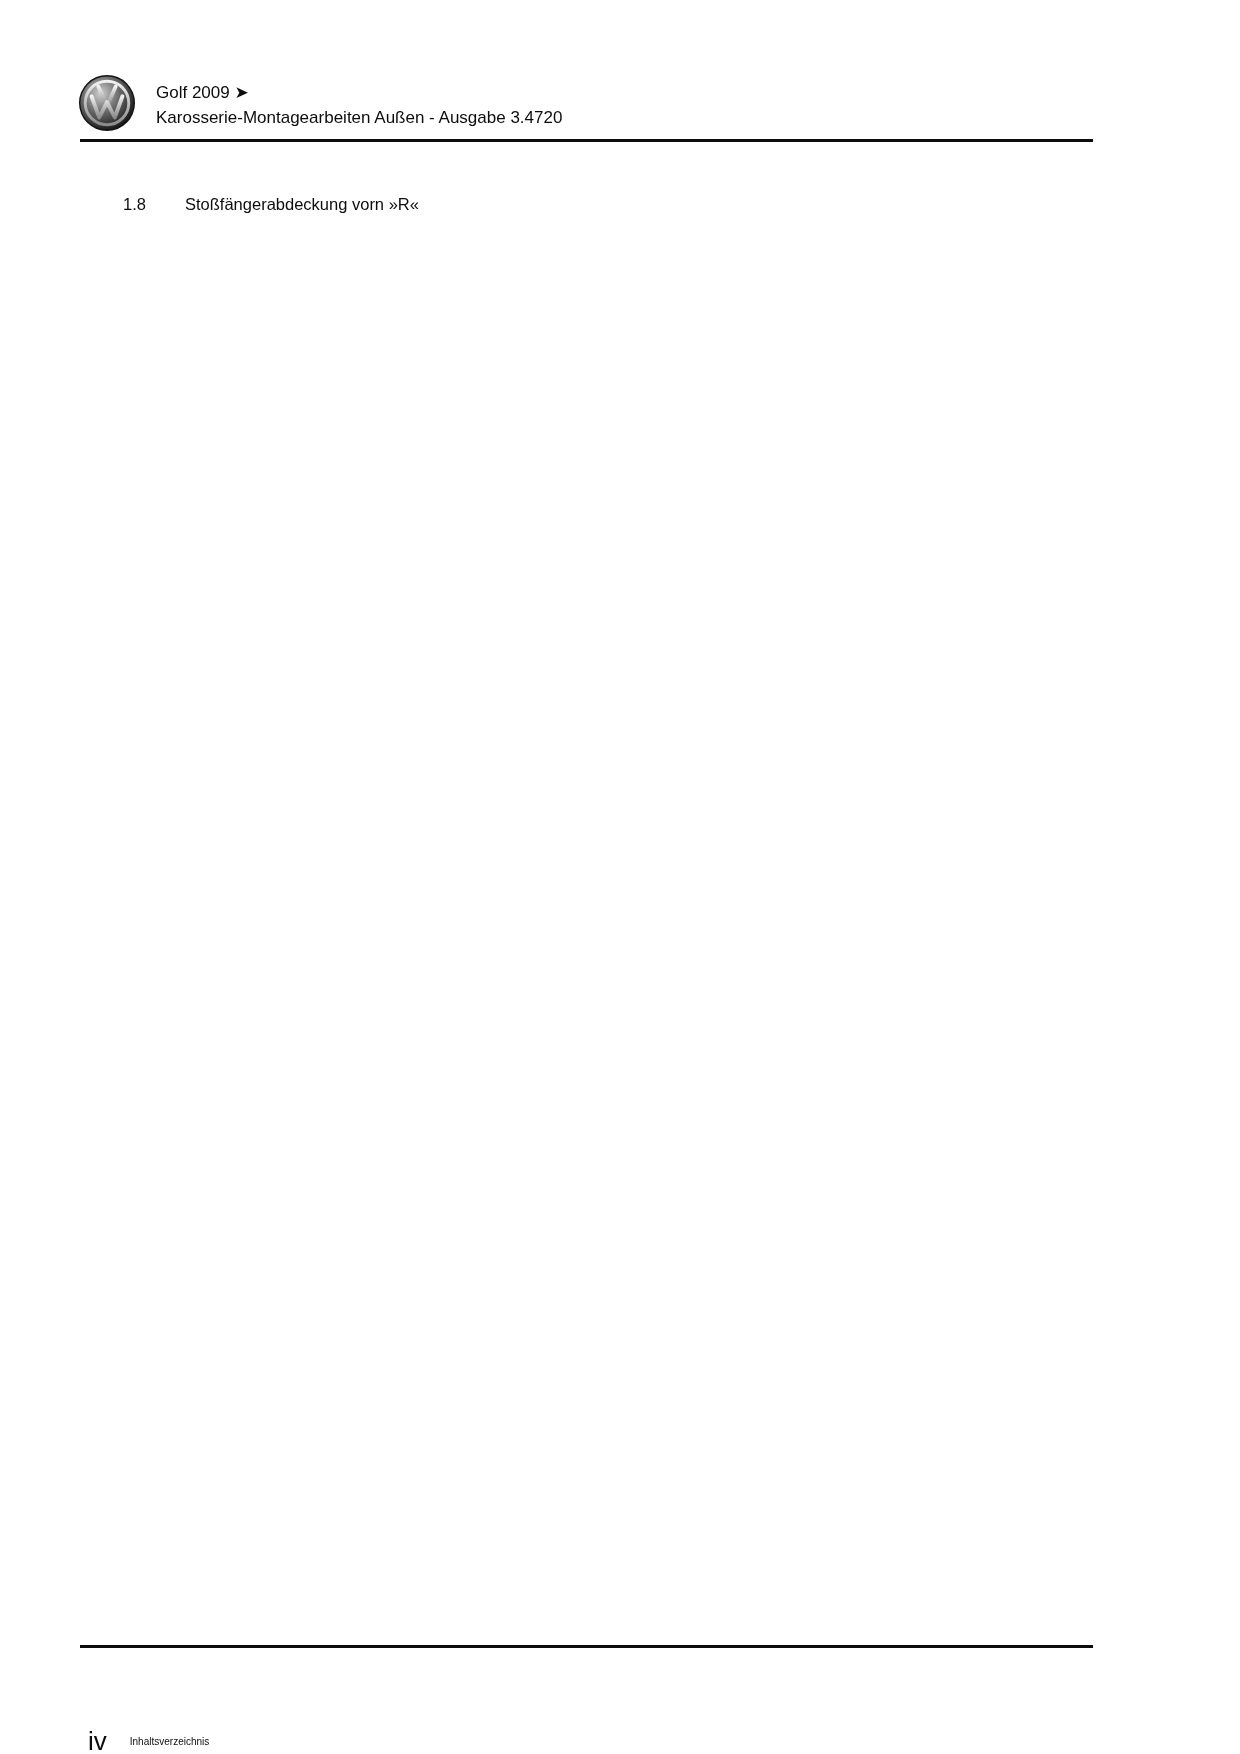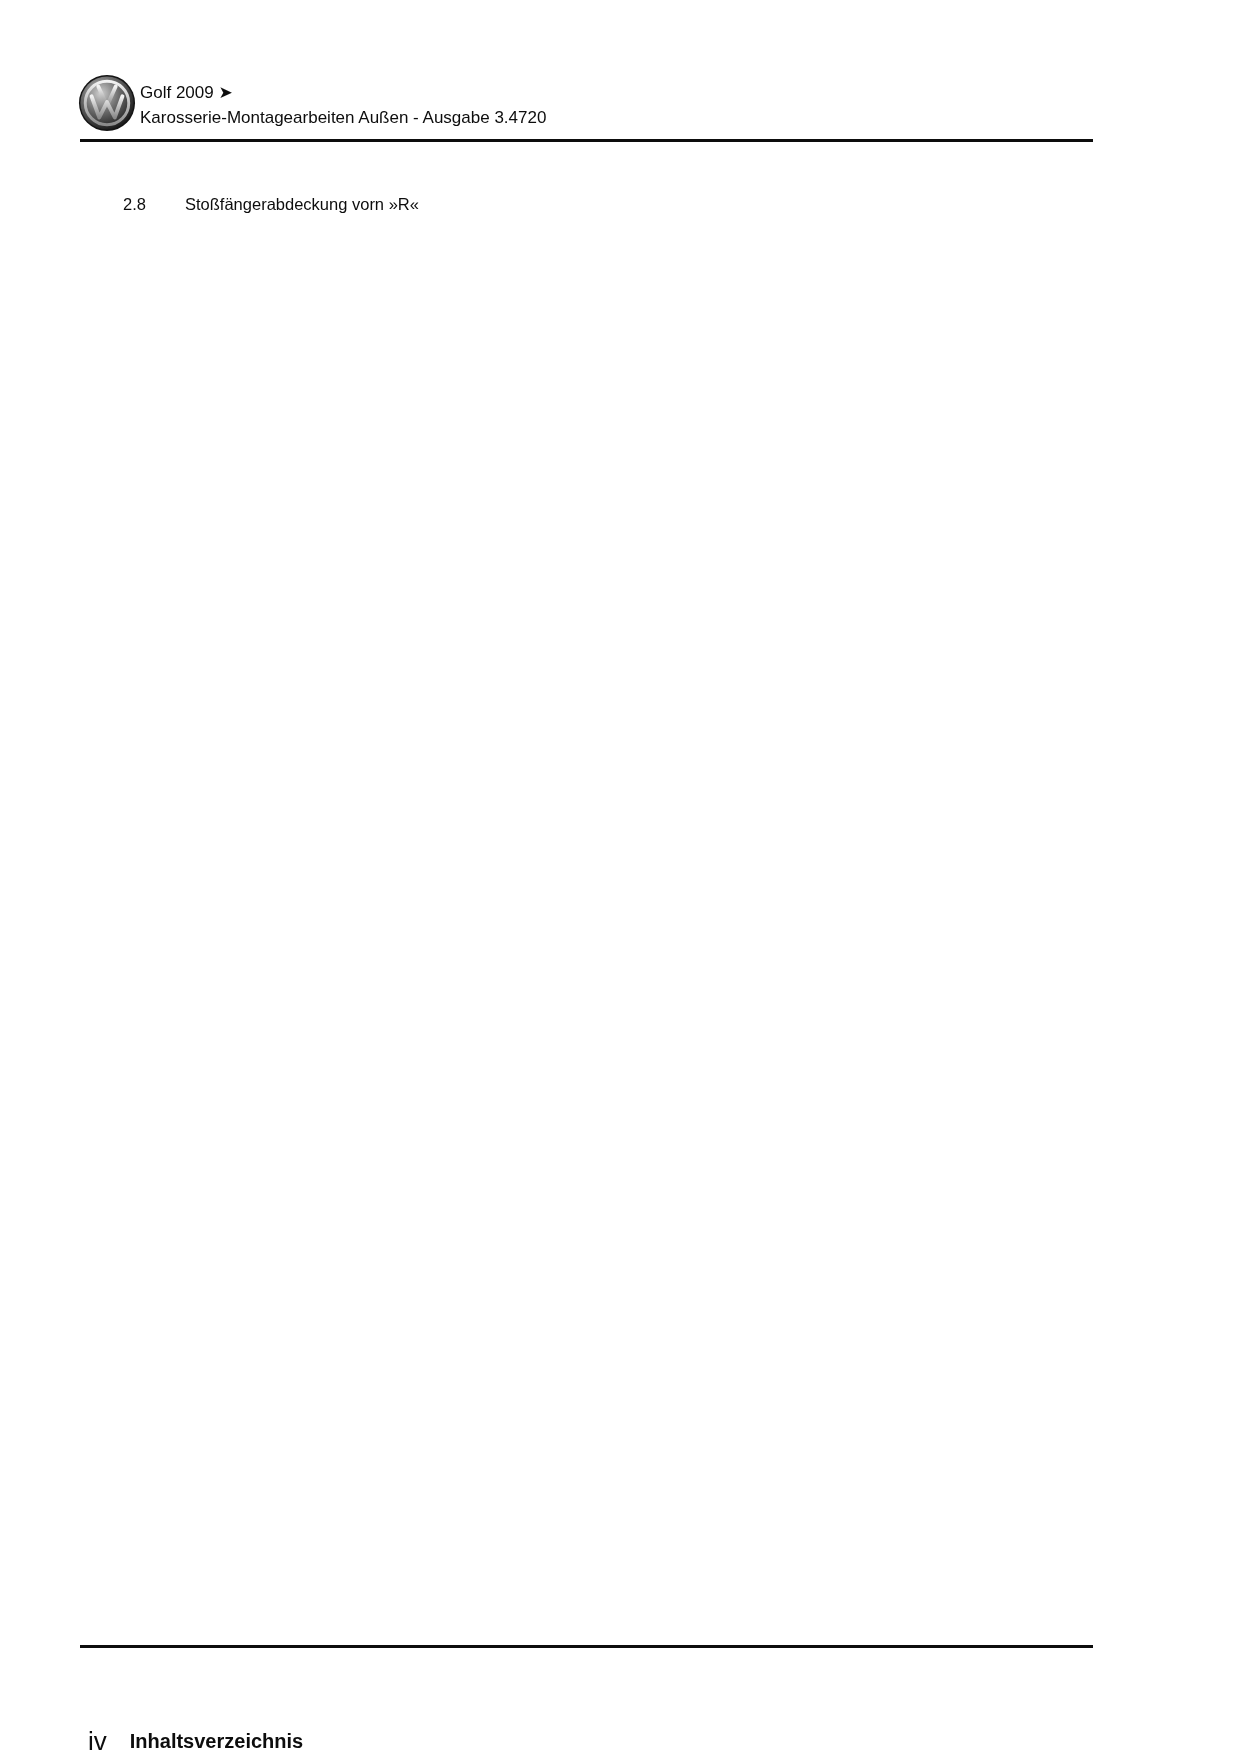--- a/index.html
+++ b/index.html
@@ -4,39 +4,39 @@
 <style>
   html,body{margin:0;padding:0;background:#e8e8e8;}
   .page{
     width:1240px;height:1754px;background:#ffffff;position:relative;
     font-family:"Liberation Sans","DejaVu Sans",sans-serif;color:#0d0d0d;
     box-sizing:border-box;overflow:hidden;
   }
   
   .header{position:absolute;top:74px;left:78px;right:147px;display:flex;align-items:flex-start;}
   .logo{width:58px;height:58px;flex:0 0 auto;}
-  .header-text{margin-left:4px;padding-top:6px;font-size:17px;line-height:25px;}
+  .header-text{margin-left:20px;padding-top:6px;font-size:17px;line-height:25px;}
   .header-rule{position:absolute;top:139px;left:80px;width:1013px;height:3px;background:#0d0d0d;}
   
   .toc{position:absolute;top:152px;left:80px;width:1013px;}
   .row{display:flex;align-items:baseline;font-size:16.5px;line-height:24.6px;}
   .row.item{padding-left:43px;}
   .row .num{flex:0 0 62px;}
   .row .title{flex:0 0 auto;white-space:nowrap;margin-top:40px;}
   .row .leader{
     flex:1 1 auto;align-self:stretch;margin:0 10px 0 12px;min-width:20px;
     background-image:repeating-linear-gradient(to right,#111 0,#111 2.2px,transparent 2.2px,transparent 9.4px);
     background-size:100% 2.3px;background-repeat:no-repeat;background-position:0 calc(100% - 7px);
   }
   .row .page{flex:0 0 auto;min-width:40px;text-align:right;}
   
   .footer-rule{position:absolute;top:1645px;left:80px;width:1013px;height:3px;background:#0d0d0d;}
   .footer{position:absolute;top:1726px;left:88px;display:flex;align-items:center;}
   .footer .folio{font-size:26px;line-height:30px;}
-  .footer .label{font-size:20px;margin-left:23px;font-weight:bold;}
+  .footer .label{font-size:10px;margin-left:23px;}
 </style>
 </head>
 <body>
 
 <div class="page">
 
   <div class="header">
     <svg class="logo" viewBox="0 0 60 60" aria-hidden="true">
       <defs>
         <radialGradient id="sph" cx="38%" cy="32%" r="75%">
@@ -57,21 +57,21 @@
     </svg>
     <div class="header-text">
       <div>Golf 2009 ➤</div>
       <div>Karosserie-Montagearbeiten Außen - Ausgabe 3.4720</div>
     </div>
   </div>
   <div class="header-rule"></div>
 
   <div class="toc" id="toc">
       <div class="row item">
-    <span class="num">2.8</span>
+    <span class="num">1.8</span>
     <span class="title">Stoßfängerabdeckung vorn »R«</span>
     <span class="leader"></span>
     <span class="page">208</span>
   </div>
     </div>
 
   <div class="footer-rule"></div>
   <div class="footer">
     <span class="folio">iv</span>
     <span class="label">Inhaltsverzeichnis</span>

